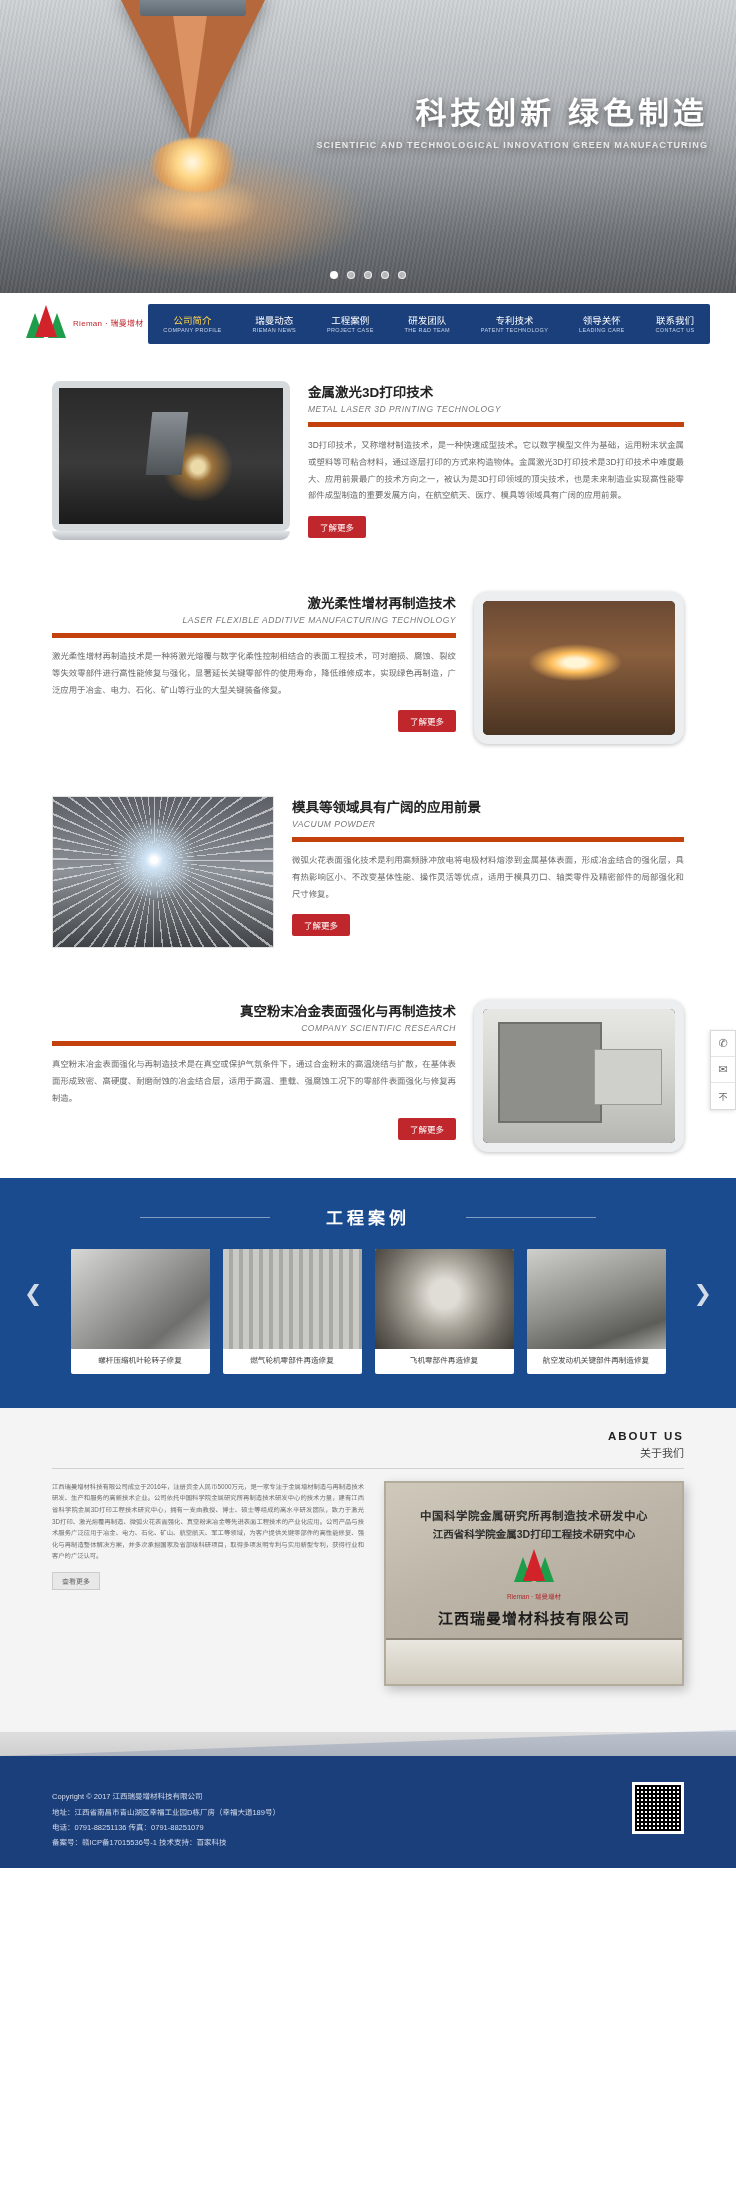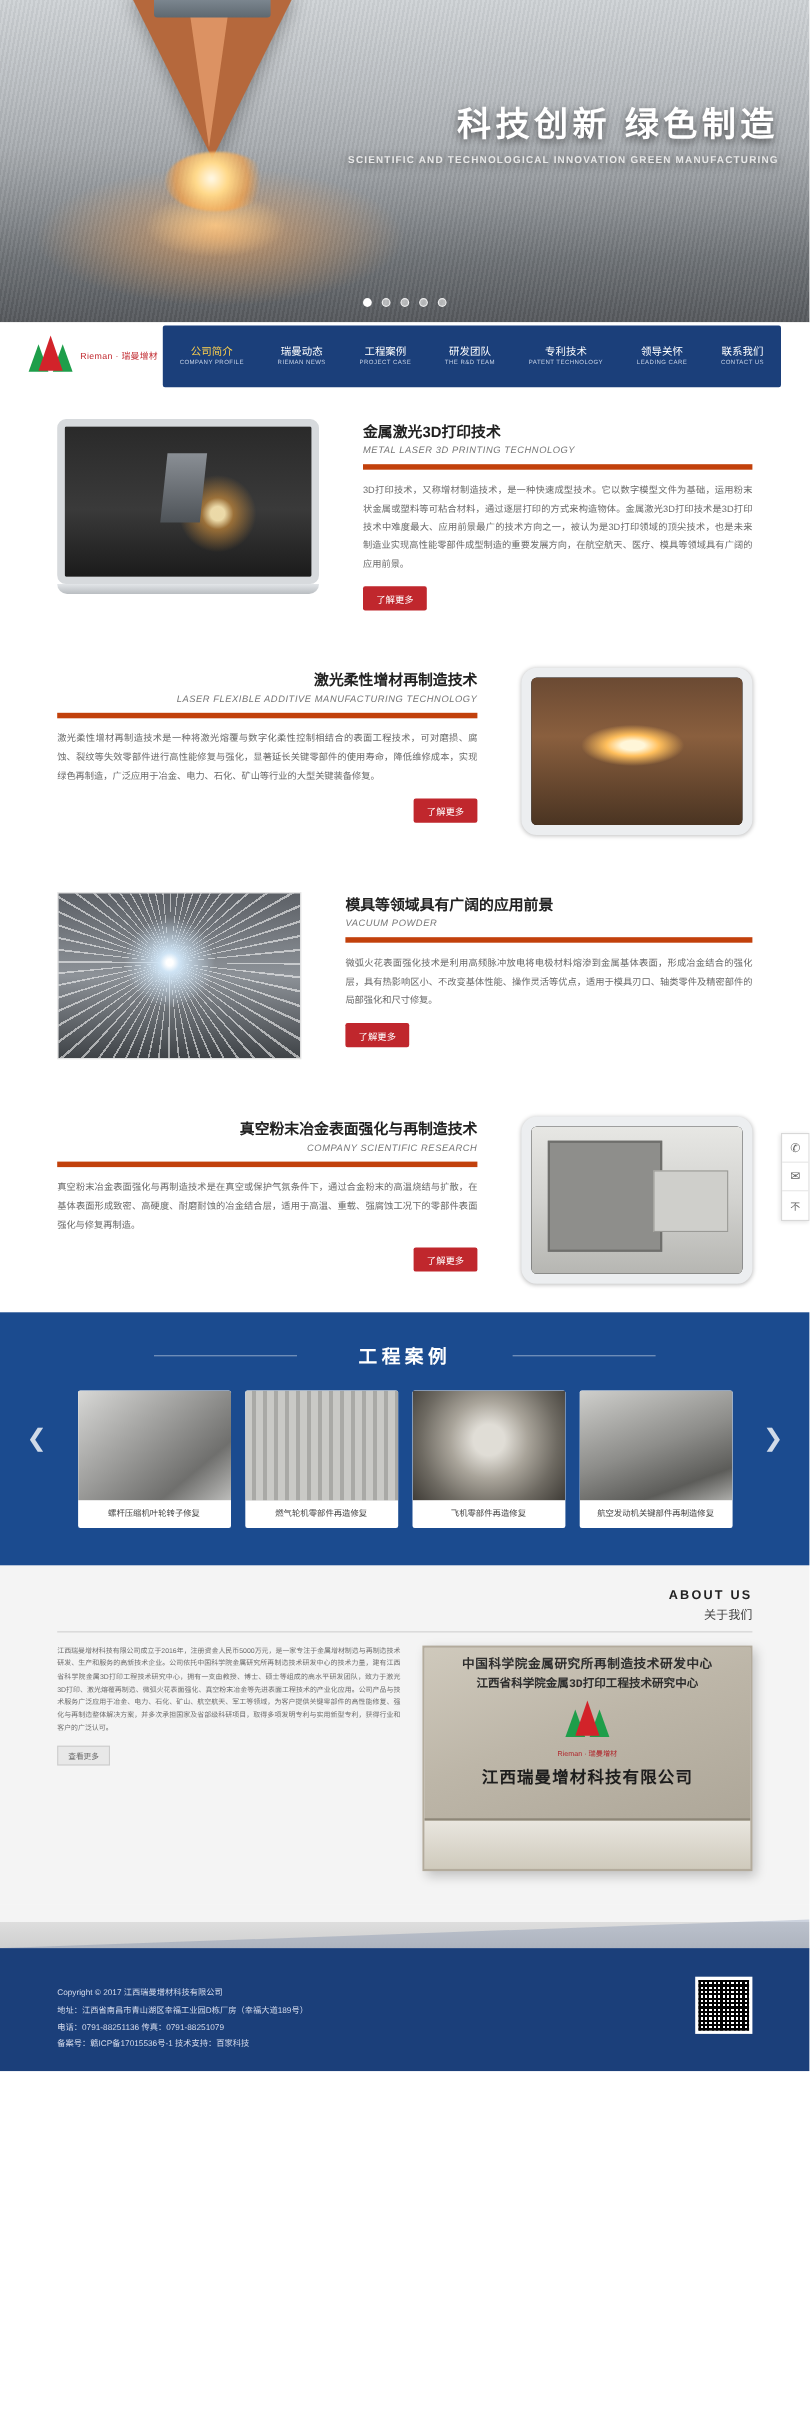--- a/index.html
+++ b/index.html
@@ -122,21 +122,21 @@
   .logo-mark .lm-c {
     position:absolute; left: 22px; top: 8px;
     width: 0; height: 0;
     border-left: 9px solid transparent;
     border-right: 9px solid transparent;
     border-bottom: 25px solid #1e9e4a;
   }
   .logo-text { font-size: 8px; color: #c0272d; line-height: 1.3; letter-spacing:.3px; }
   .nav-items {
     display: flex;
-    height: 56px;
+    height: 40px;
     background: #1b3f7a;
     flex: 1;
     margin-left: 4px;
     margin-right: 26px;
     align-items: center;
     justify-content: space-around;
     border-radius: 2px;
   }
   .nav-item {
     text-align: center;
@@ -147,21 +147,21 @@
   }
   .nav-item .cn { font-size: 9.5px; display:block; }
   .nav-item .en { font-size: 5.5px; display:block; color:#c6d3e8; letter-spacing:.4px; }
   .nav-item.active .cn { color:#ffd14d; }
 
   
   .section {
     width: 736px;
     padding: 26px 52px;
     display: flex;
-    gap: 40px;
+    gap: 18px;
     align-items: flex-start;
   }
   .sec-text { flex: 1; }
   .sec-title {
     font-size: 13.5px; font-weight: bold; color: #222; margin-bottom: 3px;
   }
   .sec-title-en {
     font-size: 8.5px; color: #777; font-style: italic; letter-spacing: .5px;
     margin-bottom: 10px; border-bottom: 5px solid #c2410c; padding-bottom: 8px;
   }
@@ -280,27 +280,27 @@
   .about-more {
     display:inline-block; margin-top: 10px;
     background:#e8e8e8; border:1px solid #ccc; color:#666;
     font-size: 7px; padding: 3px 9px; cursor:pointer;
   }
   .plaque {
     flex: 0 0 300px;
     height: 205px;
     background: linear-gradient(160deg,#cfc9bc 0%,#bdb6a8 40%,#a9a294 100%);
     border: 2px solid #b3ab9c;
-    padding: 5px 10px;
+    padding: 24px 10px;
     text-align: center;
     position: relative;
     box-shadow: 3px 4px 10px rgba(0,0,0,.22);
   }
   .plaque .l1 { font-size: 11.5px; font-weight: bold; color:#2e2e2e; letter-spacing:.5px; }
-  .plaque .l2 { font-size: 10.5px; font-weight: bold; color:#2e2e2e; margin-top:3px;font-family:Liberation Mono, monospace; }
+  .plaque .l2 { font-size: 10.5px; font-weight: bold; color:#2e2e2e; margin-top:3px; }
   .plaque .logo-mark { margin: 8px auto 4px; }
   .plaque .sub { font-size: 6.5px; color:#b0262c; margin-bottom:6px;}
   .plaque .l3 { font-size: 15px; font-weight: bold; color:#1d1d1d; letter-spacing:1px; }
   .plaque .board {
     position:absolute; left:0; right:0; bottom:0; height: 46px;
     background: linear-gradient(180deg,#e9e6df,#cfcabc);
     border-top: 2px solid #8e8778;
   }
 
   

